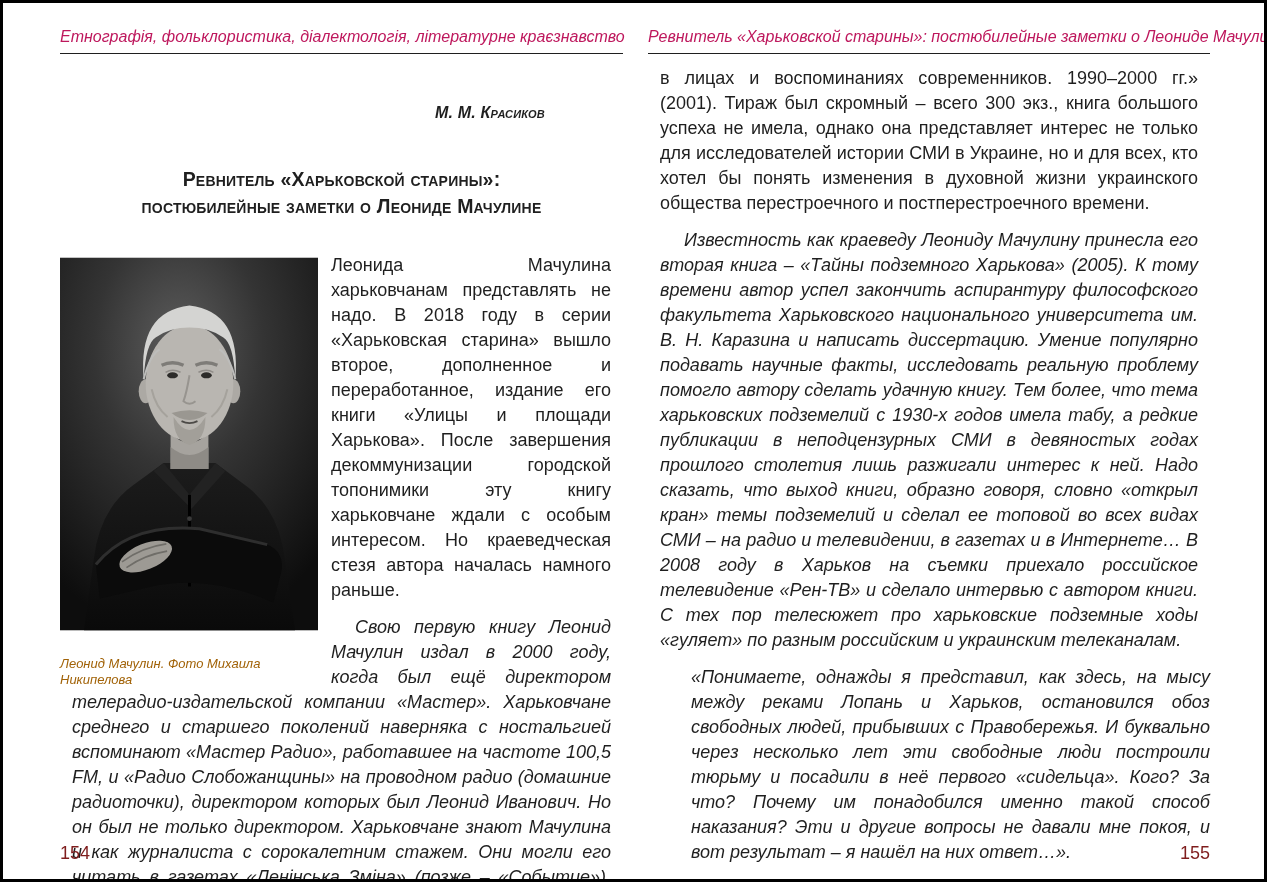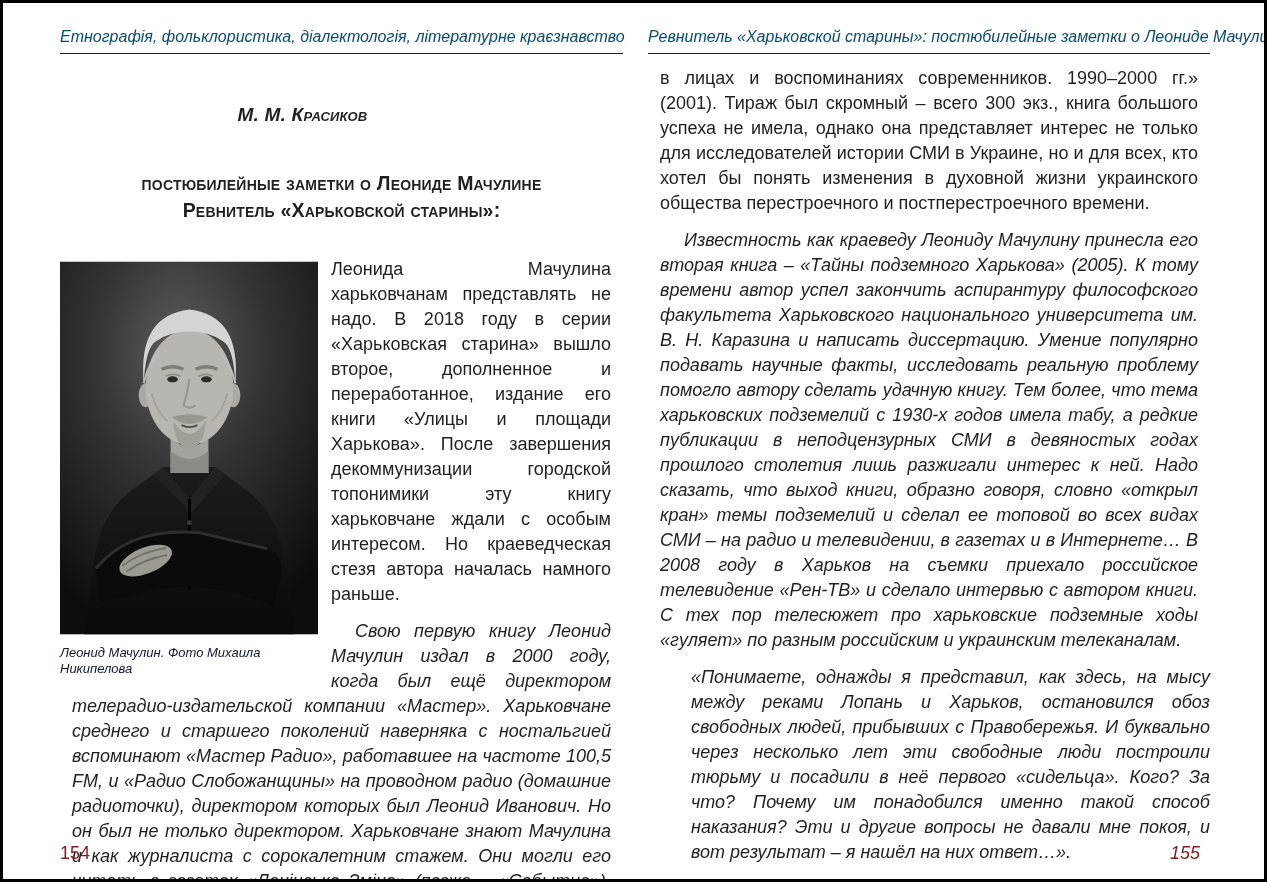--- a/index.html
+++ b/index.html
@@ -7,29 +7,29 @@
     width:1267px;height:882px;box-sizing:border-box;
     border:3px solid #000;background:#fff;
     display:flex;overflow:hidden;position:relative;
     font-family:"Liberation Sans","DejaVu Sans",sans-serif;
     color:#1f1f1f;
   }
   .page{position:relative;height:100%;box-sizing:border-box;}
   .page-left{width:633px;padding:24px 13px 20px 57px;}
   .page-right{width:628px;padding:24px 54px 20px 12px;}
   .running-head{
-    font-style:italic;font-size:16px;line-height:19px;color:#0c4a6e;
+    font-style:italic;font-size:16px;line-height:19px;color:#be185d;
     padding-bottom:7px;border-bottom:1.5px solid #1f1f1f;
     white-space:nowrap;
   }
   .running-head.rh-right{text-align:right;}
   .author{
-    margin-top:50px;padding-right:78px;text-align:center;
+    margin-top:50px;padding-right:78px;text-align:right;
     font-weight:bold;font-style:italic;font-variant:small-caps;
-    font-size:19px;letter-spacing:.2px;
+    font-size:16px;letter-spacing:.2px;
   }
   .title{
     margin-top:44px;text-align:center;font-weight:bold;
     font-variant:small-caps;font-size:19.5px;line-height:27px;
     letter-spacing:.2px;
   }
   .body-text{
     margin-top:33px;font-size:18px;line-height:25px;
     text-align:justify;hyphens:none;
   }
@@ -40,42 +40,42 @@
   p{margin:12px;}
   p.indent{text-indent:24px;font-style:italic;}
   .quote{
     font-style:italic;margin:1px 0 1px 43px;text-align:justify;
   }
   figure.photo{
     float:left;width:258px;margin:4px 13px 2px 0;padding:0;
   }
   figure.photo svg{display:block;width:258px;height:374px;}
   figcaption{
-    font-style:italic;font-size:13px;line-height:16px;margin-top:10px;
-    color:#0f172a;text-align:left;
+    font-style:italic;font-size:13px;line-height:16px;margin-top:25px;
+    color:#a16207;text-align:left;
   }
   .pagenum{
     position:absolute;bottom:15px;font-size:18px;color:#7f1d1d;
   }
   .pagenum-left{left:57px;}
-  .pagenum-right{right:64px;font-style:italic;}
+  .pagenum-right{right:54px;}
 </style>
 </head>
 <body>
 
 <div class="canvas">
 
   <div class="page page-left">
     <div class="running-head">Етнографія, фольклористика, діалектологія, літературне краєзнавство</div>
 
     <div class="author">М. М. Красиков</div>
 
     <div class="title">
+      <div>Ревнитель «Харьковской старины»:</div>
       <div>постюбилейные заметки о Леониде Мачулине</div>
-      <div>Ревнитель «Харьковской старины»:</div>
     </div>
 
     <div class="body-text">
       <figure class="photo">
         <svg viewBox="0 0 259 374" role="img">
           <defs>
             <radialGradient id="pbg" cx="46%" cy="24%" r="78%">
               <stop offset="0%" stop-color="#5d5d5d"></stop>
               <stop offset="42%" stop-color="#343434"></stop>
               <stop offset="100%" stop-color="#0d0d0d"></stop>

